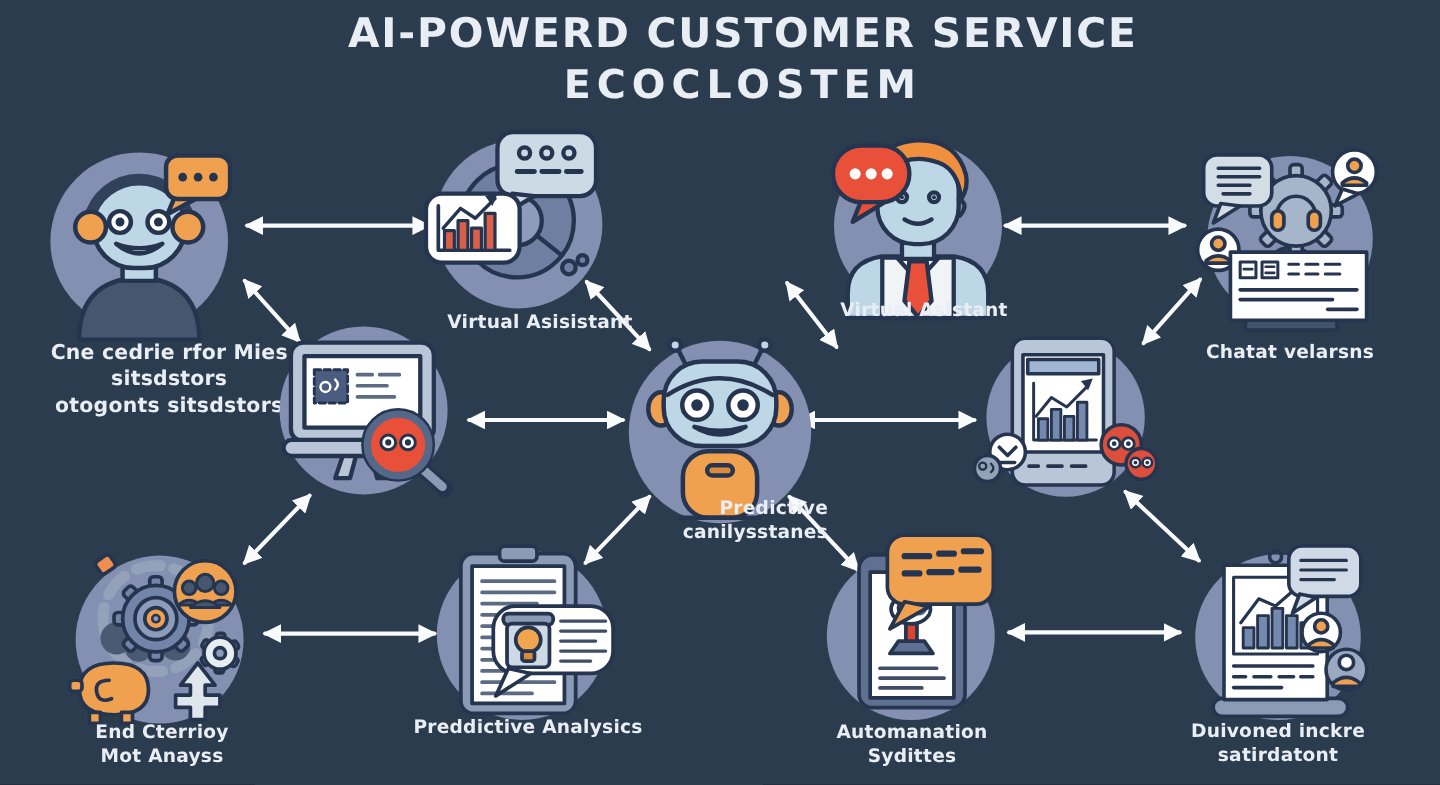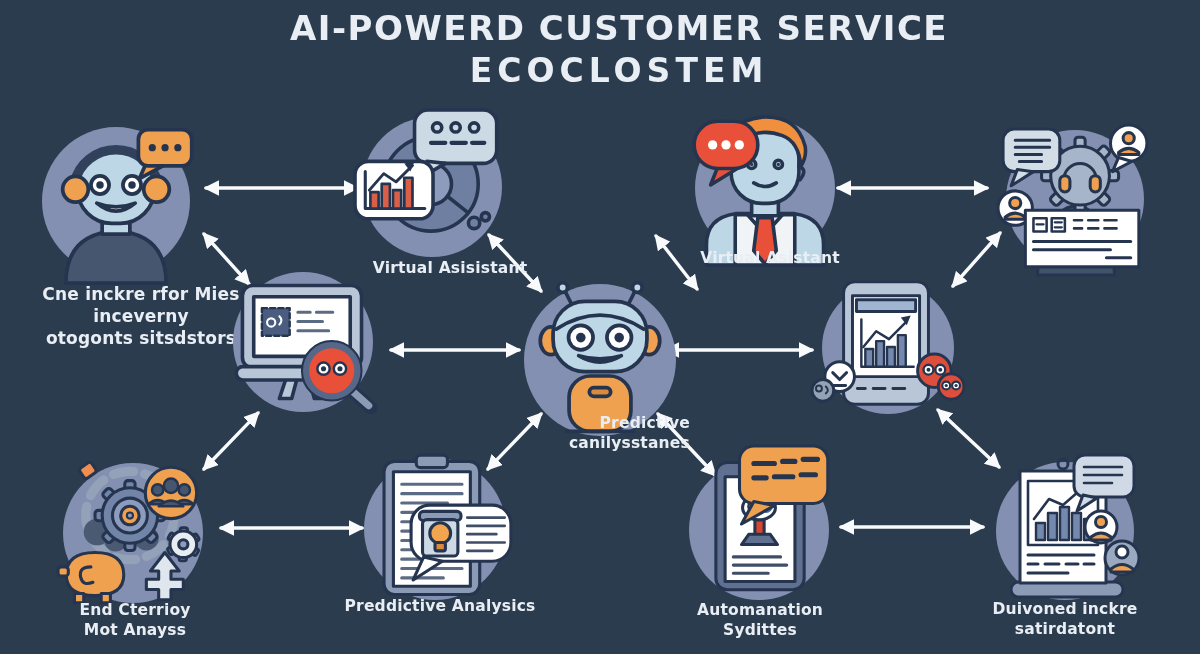--- a/index.html
+++ b/index.html
@@ -73,21 +73,21 @@
         <path d="M57,77 Q75,92 93,77 Q75,84 57,77 Z" fill="#fff"></path>
         <path d="M103,40 L97,54 L119,42 Z" fill="#f0a150"></path>
         <rect x="96" y="8" width="50" height="34" rx="9" fill="#f0a150"></rect>
         <circle cx="109" cy="25" r="3.4" fill="#26354f" stroke="none"></circle>
         <circle cx="121" cy="25" r="3.4" fill="#26354f" stroke="none"></circle>
         <circle cx="133" cy="25" r="3.4" fill="#26354f" stroke="none"></circle>
       </g>
     </svg>
   </div>
   <div class="label big" style="left:10px;top:283px;width:262px;">
-    <span>Cne inckre rfor Mies inceverny</span>
+    <span>Cne cedrie rfor Mies sitsdstors</span>
     <span>otogonts sitsdstors</span>
   </div>
 
   <div class="node" style="left:362px;top:117px;width:140px;height:140px;">
     <div class="disc"></div>
     <svg class="icon" style="left:-7px;top:-7px;width:154px;height:154px;" viewBox="0 0 150 150">
       <g stroke="#26354f" stroke-width="3.5" stroke-linecap="round" stroke-linejoin="round">
         <circle cx="74" cy="72" r="46" fill="#6e7fa2"></circle>
         <circle cx="74" cy="72" r="20" fill="#8d9bbc"></circle>
         <path d="M90,84 L110,100" fill="none"></path>
@@ -178,20 +178,23 @@
         <rect x="26" y="86" width="112" height="56" fill="#fff"></rect>
         <rect x="34" y="94" width="13" height="13" fill="none" stroke-width="2.5"></rect>
         <rect x="52" y="94" width="13" height="13" fill="none" stroke-width="2.5"></rect>
         <path d="M37,100 h7 M55,98 h7 M55,103 h7" stroke-width="2.2"></path>
         <path d="M74,96 h8 m6,0 h10 m6,0 h12 M74,104 h8 m6,0 h10 m6,0 h12" stroke-width="2.5"></path>
         <path d="M34,117 h96 M34,125 h76" stroke-width="3"></path>
         <path d="M106,133 h24" stroke-width="3"></path>
       </g>
     </svg>
   </div>
+  <div class="label" style="left:975px;top:283px;width:200px;">
+    <span>Chatat velarsns</span>
+  </div>
 
   <div class="node" style="left:233px;top:272px;width:140px;height:140px;">
     <div class="disc"></div>
     <svg class="icon" style="left:-7px;top:-7px;width:154px;height:154px;" viewBox="0 0 150 150">
       <g stroke="#26354f" stroke-width="3.5" stroke-linecap="round" stroke-linejoin="round">
         <rect x="16" y="20" width="116" height="80" rx="10" fill="#b9c6d8"></rect>
         <rect x="27" y="31" width="94" height="58" fill="#fff"></rect>
         <rect x="35" y="42" width="27" height="27" fill="#4a5d80" stroke-dasharray="5 3" stroke-width="2.4"></rect>
         <circle cx="44" cy="56" r="4" fill="none" stroke="#fff" stroke-width="2"></circle>
         <path d="M52,50 q4,4 0,8" stroke="#fff" stroke-width="2" fill="none"></path>

